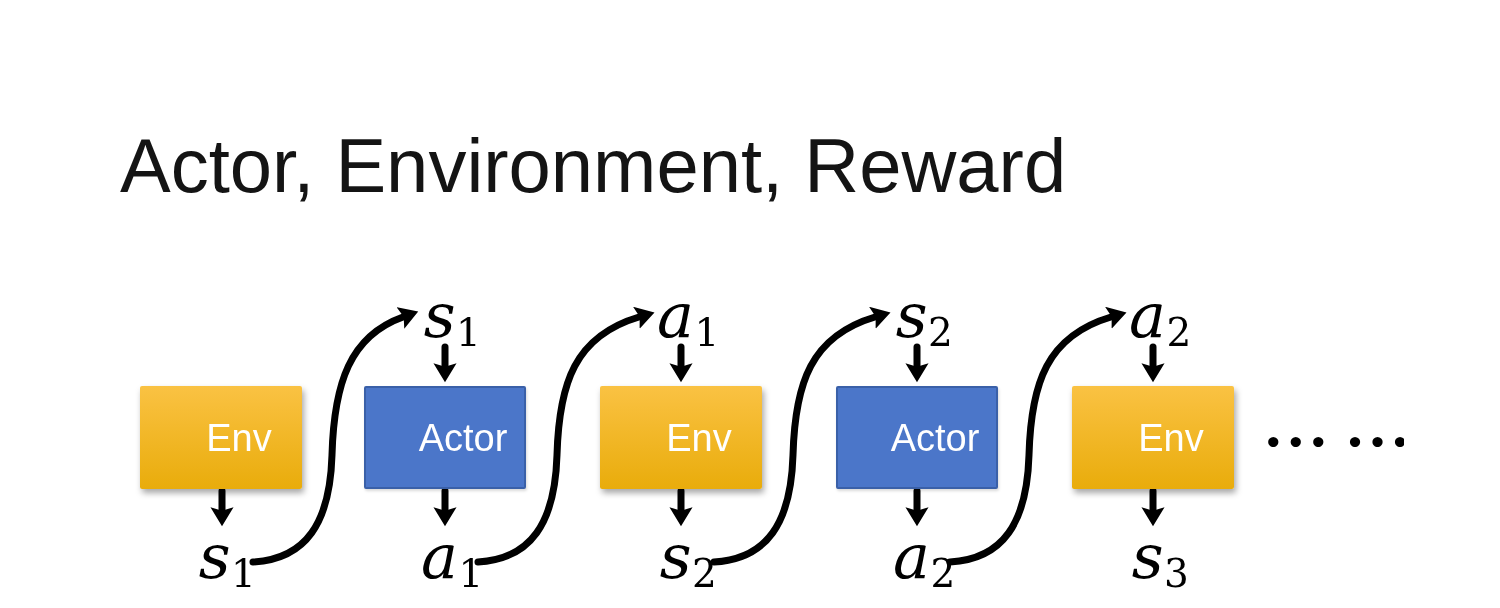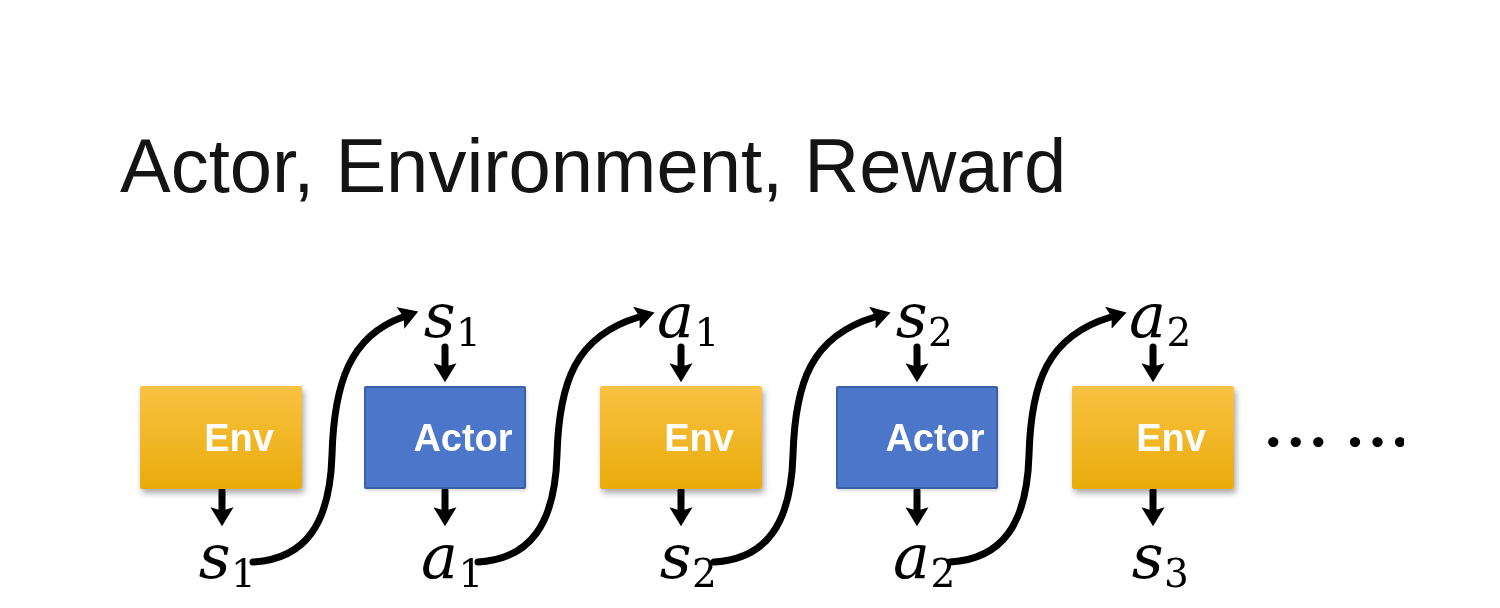--- a/index.html
+++ b/index.html
@@ -53,21 +53,21 @@
     box-shadow: 2px 4px 6px rgba(0,0,0,0.35);
   }
   .box.actor {
     background: var(--actor-fill, #4B76C9);
     border: 2px solid var(--actor-border, #3A60A8);
     box-shadow: 1px 2px 3px rgba(0,0,0,0.15);
   }
   .box-label {
     color: var(--box-text, #fff);
     font-size: 38px;
-    font-weight: 700;
+    font-weight: 400;
     line-height: 1;
     margin-left: 36px;
   }
   .mlabel {
     position: absolute;
     transform: translate(-50%, -50%);
     font-family: "DejaVu Serif", "Liberation Serif", serif;
     font-size: 62px;
     line-height: 1;
     color: #000;

